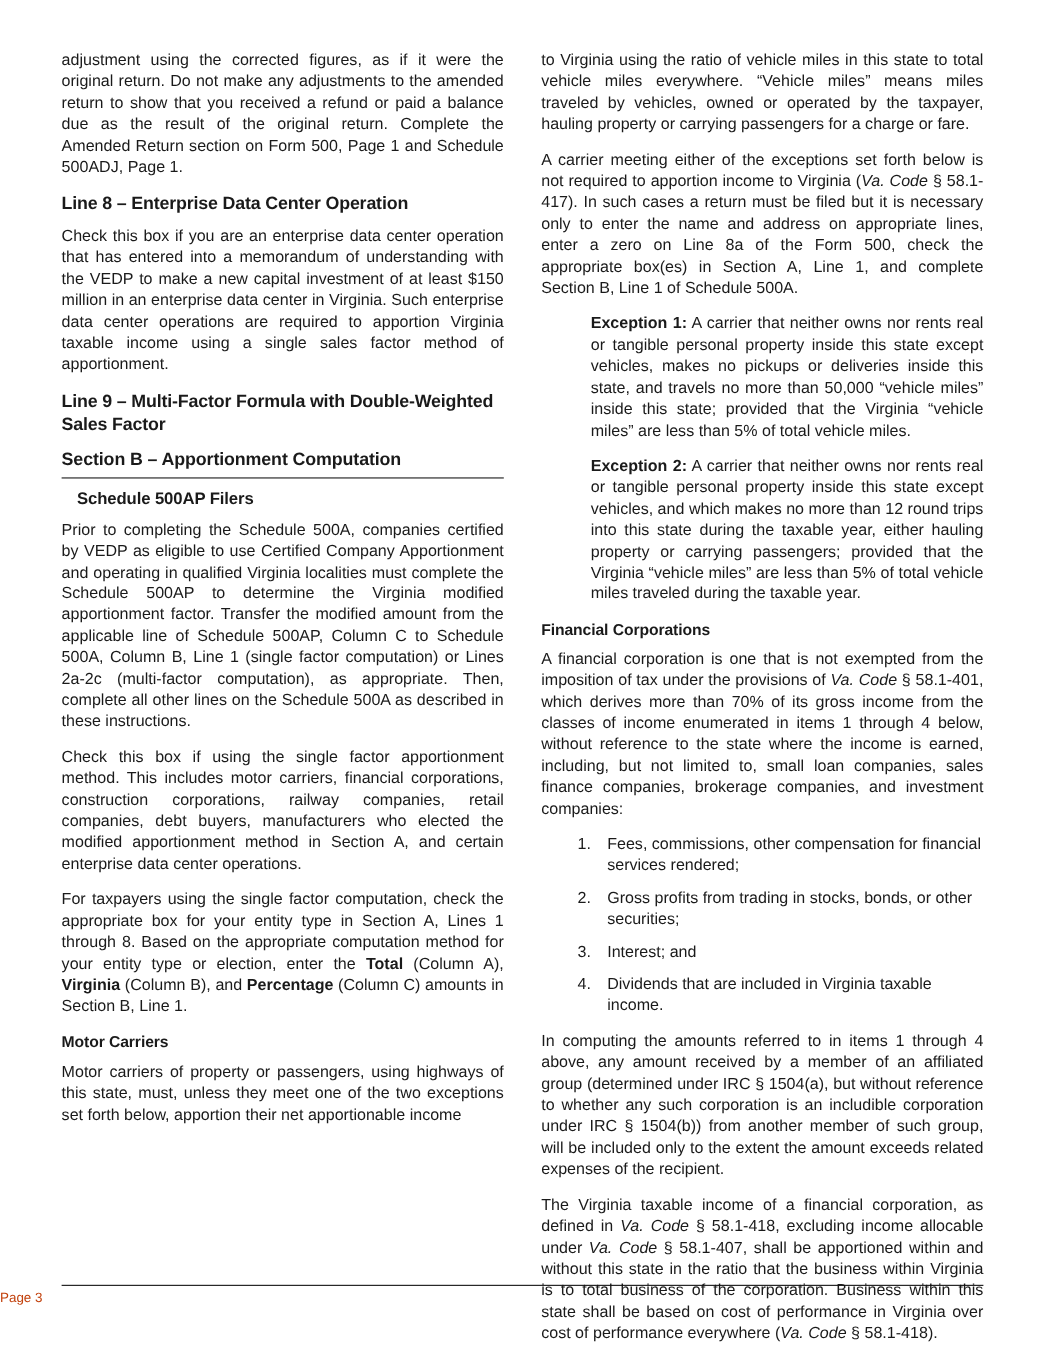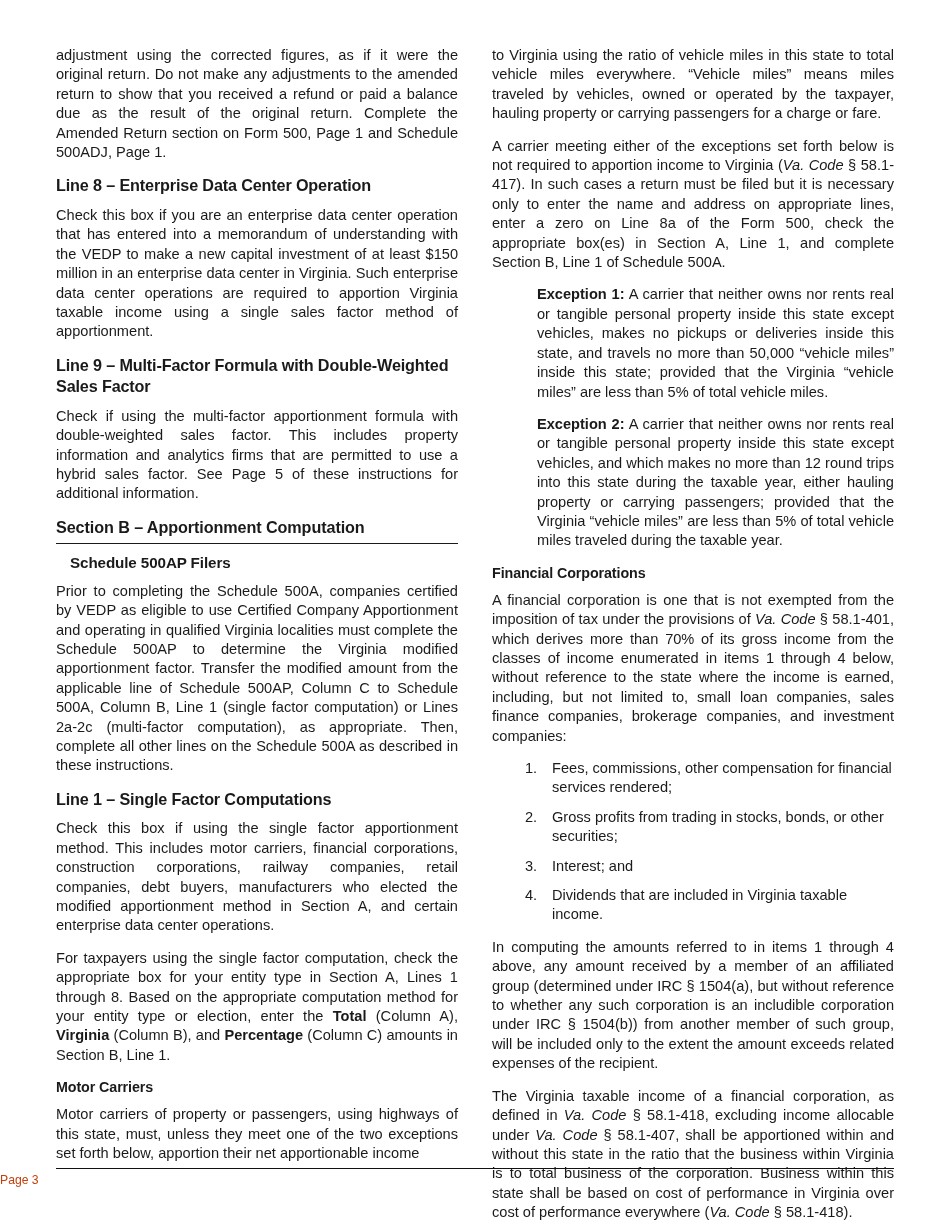--- a/index.html
+++ b/index.html
@@ -134,29 +134,27 @@
     <div class="col">
 
       <p>adjustment using the corrected figures, as if it were the original return. Do not make any adjustments to the amended return to show that you received a refund or paid a balance due as the result of the original return. Complete the Amended Return section on Form 500, Page 1 and Schedule 500ADJ, Page 1.</p>
 
       <h3 class="line-head">Line 8 – Enterprise Data Center Operation</h3>
 
       <p>Check this box if you are an enterprise data center operation that has entered into a memorandum of understanding with the VEDP to make a new capital investment of at least $150 million in an enterprise data center in Virginia. Such enterprise data center operations are required to apportion Virginia taxable income using a single sales factor method of apportionment.</p>
 
       <h3 class="line-head">Line 9 – Multi-Factor Formula with Double-Weighted Sales Factor</h3>
 
-      <p>Check if using the multi-factor apportionment formula with double-weighted sales factor. This includes property information and analytics firms that are permitted to use a hybrid sales factor. See Page 5 of these instructions for additional information.</p>
 
       <h2 class="section-head">Section B – Apportionment Computation</h2>
 
       <h4 class="sub-head">Schedule 500AP Filers</h4>
 
       <p>Prior to completing the Schedule 500A, companies certified by VEDP as eligible to use Certified Company Apportionment and operating in qualified Virginia localities must complete the Schedule 500AP to determine the Virginia modified apportionment factor. Transfer the modified amount from the applicable line of Schedule 500AP, Column C to Schedule 500A, Column B, Line 1 (single factor computation) or Lines 2a-2c (multi-factor computation), as appropriate. Then, complete all other lines on the Schedule 500A as described in these instructions.</p>
 
-      <h3 class="line-head">Line 1 – Single Factor Computations</h3>
 
       <p>Check this box if using the single factor apportionment method. This includes motor carriers, financial corporations, construction corporations, railway companies, retail companies, debt buyers, manufacturers who elected the modified apportionment method in Section A, and certain enterprise data center operations.</p>
 
       <p><span>For taxpayers using the single factor computation, check the appropriate box for your entity type in Section A, Lines 1 through 8. Based on the appropriate computation method for your entity type or election, enter the </span><b>Total</b><span> (Column A), </span><b>Virginia</b><span> (Column B), and </span><b>Percentage</b><span> (Column C) amounts in Section B, Line 1.</span></p>
 
 
       <h5 class="minor-head">Motor Carriers</h5>
 
       <p>Motor carriers of property or passengers, using highways of this state, must, unless they meet one of the two exceptions set forth below, apportion their net apportionable income</p>
 

